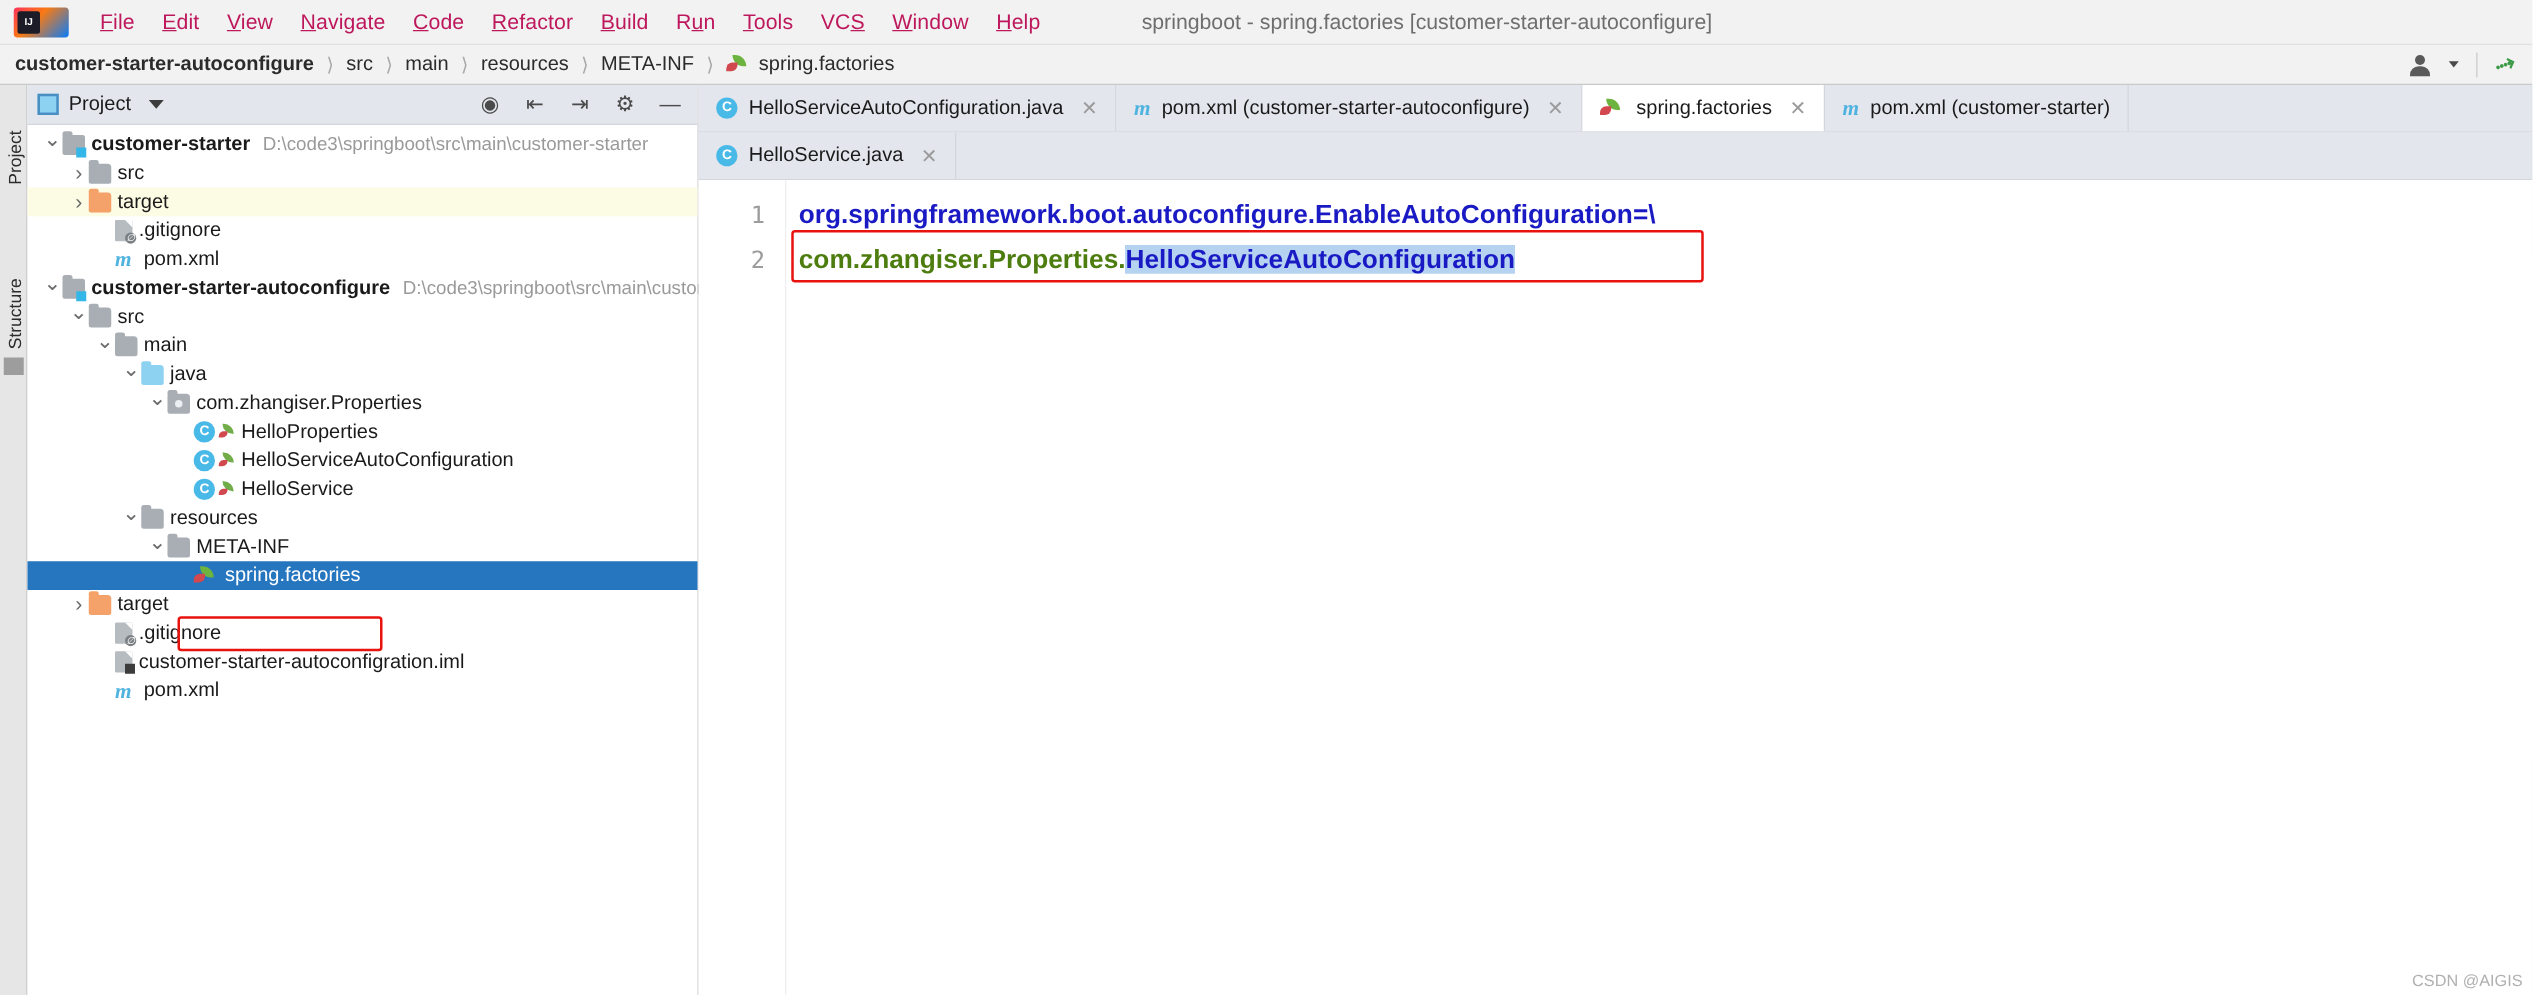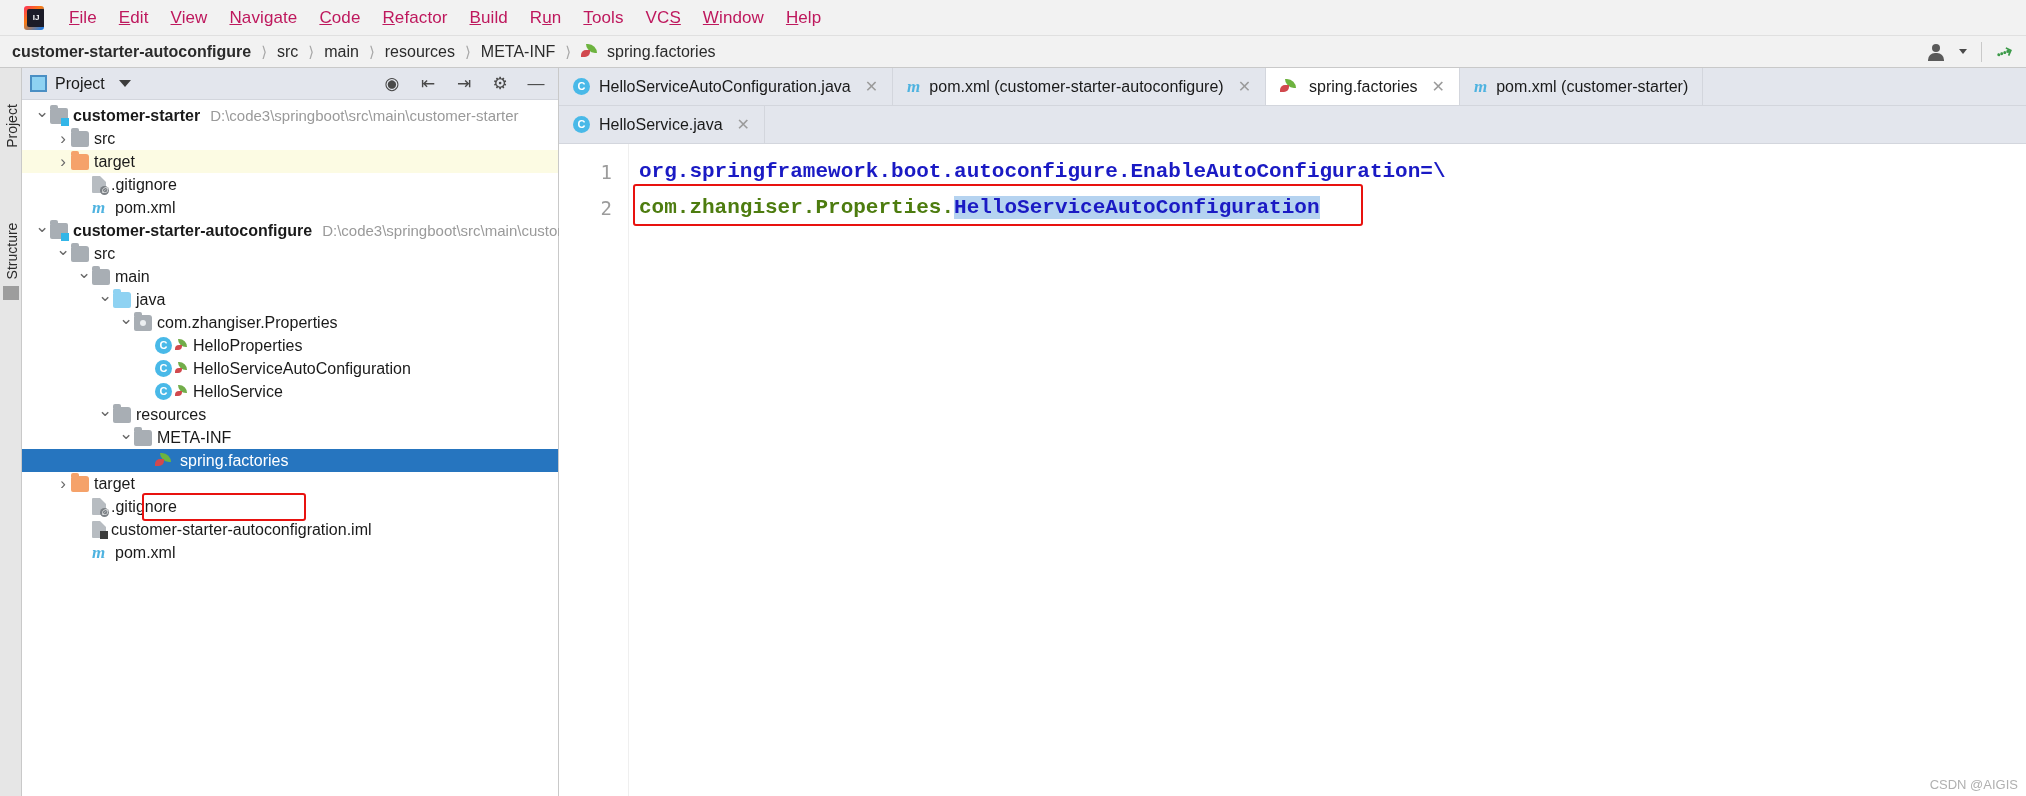--- a/index.html
+++ b/index.html
@@ -12,21 +12,21 @@
   }
   .app { position: relative; width: 2026px; height: 796px; background:#f2f2f2; }
 
   
   .menubar {
     position:absolute; left:0; top:0; width:2026px; height:36px;
     background:#f2f2f2; display:flex; align-items:center;
     border-bottom:1px solid #e0e0e0;
   }
   .ij-logo {
-    width:20px; height:24px; margin-left:24px; margin-right:14px;
+    width:44px; height:24px; margin-left:11px; margin-right:14px;
     position:relative; border-radius:3px; overflow:hidden;
     background:linear-gradient(135deg,#fe315d 0%, #f97a12 40%, #087cfa 100%);
     flex:none;
   }
   .ij-logo .inner {
     position:absolute; left:3px; top:3px; width:18px; height:18px;
     background:#1c1c28; border-radius:2px;
     color:#fff; font-size:8px; font-weight:bold; text-align:center; line-height:18px;
     font-family:"Liberation Sans",sans-serif;
   }
@@ -160,21 +160,21 @@
   .tab .x { color:#9b9b9b; font-size:16px; margin-left:5px; }
   .tabrow .filler { flex:1; background:#e3e6ed; border-bottom:none; }
   .tabrow.row2 .tab { background:#e3e6ed; }
 
   .codearea { position:relative; height:652px; background:#ffffff; display:flex; }
   .gutter {
     width:70px; background:#ffffff; text-align:right; padding-right:16px; padding-top:10px;
     color:#9c9c9c; font-size:19px; font-family:"DejaVu Sans Mono", monospace;
     line-height:36px; border-right:1px solid #efefef;
   }
-  .codelines { flex:1; padding-top:10px; font-family:Liberation Mono, monospace; font-size:21px; line-height:36px; position:relative; }
+  .codelines { flex:1; padding-top:10px; font-family:Liberation Sans, sans-serif; font-size:21px; line-height:36px; position:relative; }
   .cl { white-space:pre; padding-left:10px; }
   .t-blue { color:#1a1ac4; font-weight:bold; }
   .t-green { color:#4d7c0f; font-weight:bold; }
   .t-sel { background:#b5d3f0; color:#1a1ac4; font-weight:bold; }
   .redbox-code {
     position:absolute; border:2px solid #e8120f; border-radius:3px; pointer-events:none;
   }
   .watermark {
     position:absolute; right:8px; bottom:4px; font-size:13px; color:#b0b0b0;margin-left:20px;
   }
@@ -193,20 +193,21 @@
     <div class="menu-item"><u>V</u>iew</div>
     <div class="menu-item"><u>N</u>avigate</div>
     <div class="menu-item"><u>C</u>ode</div>
     <div class="menu-item"><u>R</u>efactor</div>
     <div class="menu-item"><u>B</u>uild</div>
     <div class="menu-item">R<u>u</u>n</div>
     <div class="menu-item"><u>T</u>ools</div>
     <div class="menu-item">VC<u>S</u></div>
     <div class="menu-item"><u>W</u>indow</div>
     <div class="menu-item"><u>H</u>elp</div>
+    <div class="win-title">springboot - spring.factories [customer-starter-autoconfigure]</div>
   </div>
 
   <div class="breadcrumb">
     <span class="crumb bold">customer-starter-autoconfigure</span>
     <span class="crumb-sep">⟩</span>
     <span class="crumb">src</span>
     <span class="crumb-sep">⟩</span>
     <span class="crumb">main</span>
     <span class="crumb-sep">⟩</span>
     <span class="crumb">resources</span>

